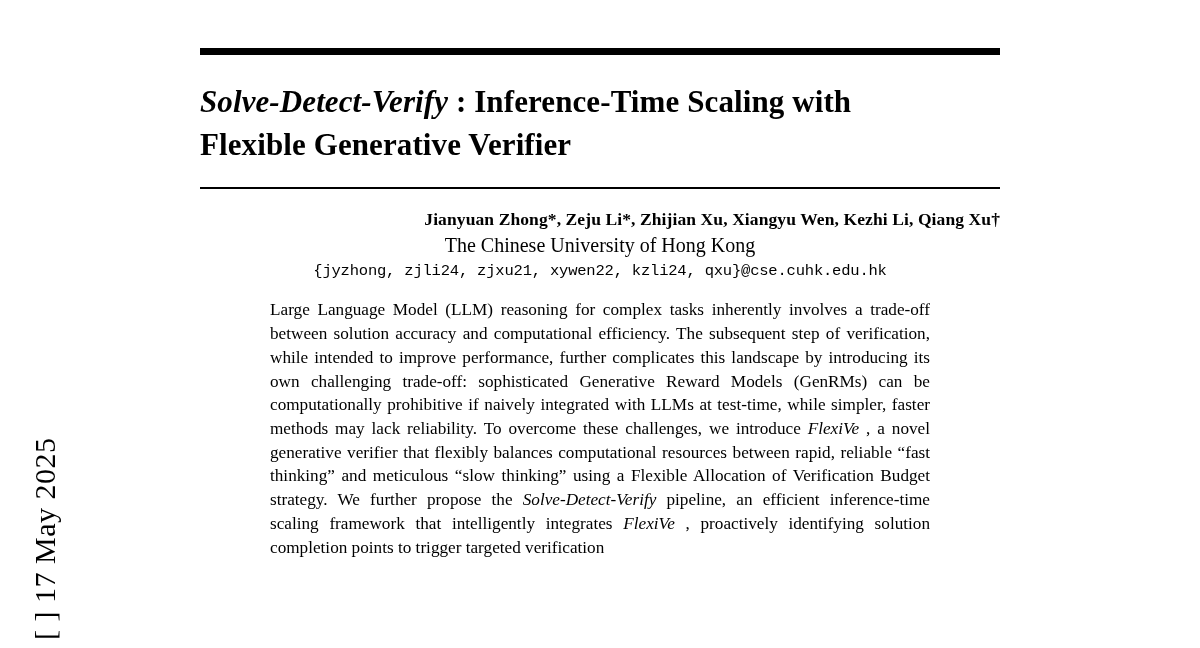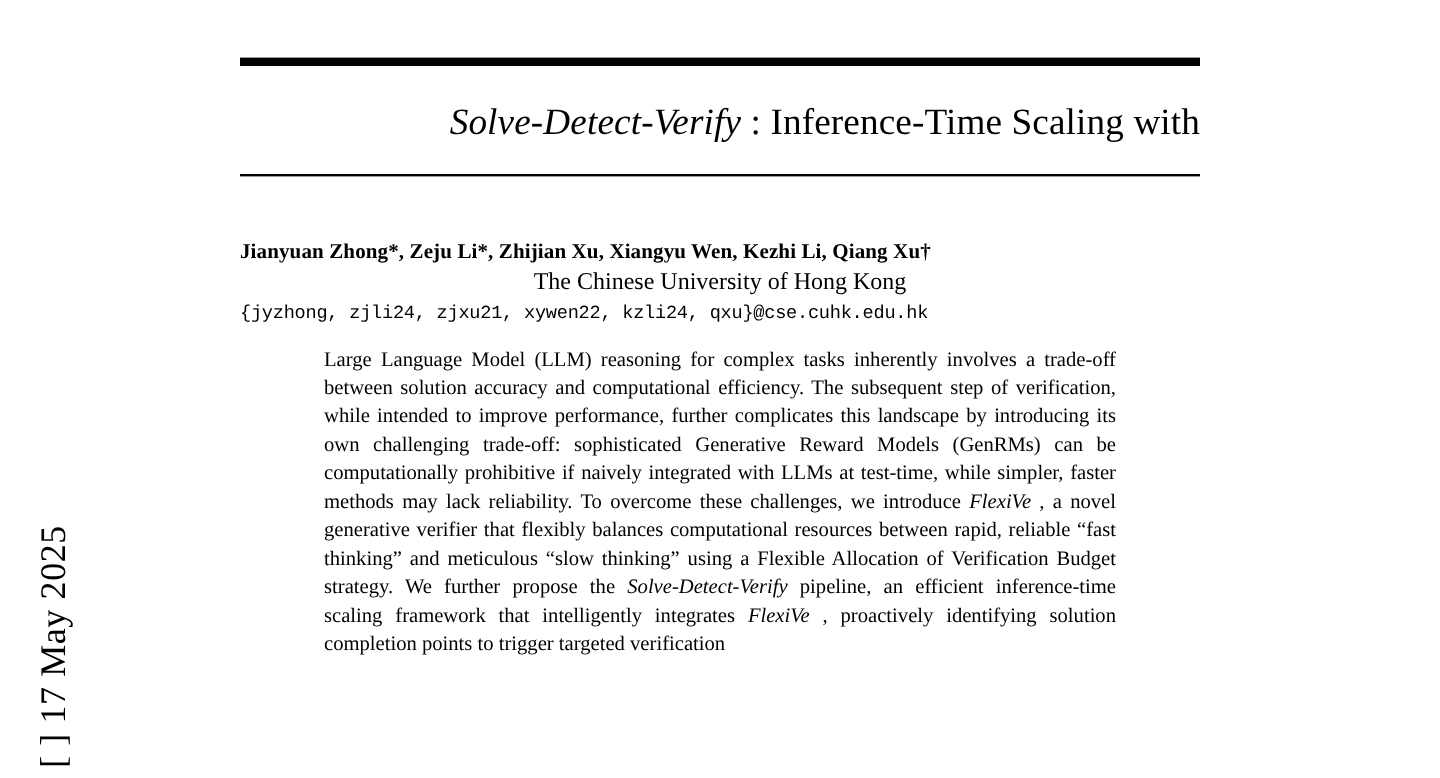--- a/index.html
+++ b/index.html
@@ -50,52 +50,52 @@
 
   .rule-top {
     margin-top: 48px;
     height: 7px;
     background: #000;
     width: 800px;
   }
 
   .title {
     margin-top: 26px;
-    text-align: right;
+    text-align: left;
     font-size: 31px;
-    font-weight: normal;
+    font-weight: bold;
     line-height: 1.38;
     letter-spacing: 0.1px;
   }
   .title .italic-name {
     font-style: italic;
   }
 
   .rule-under-title {
     margin-top: 20px;
     height: 2px;
     background: #000;
     width: 800px;
   }
 
   .authors {
-    margin-top: 52px;
-    text-align: left;
+    margin-top: 20px;
+    text-align: right;
     font-size: 17.5px;
     font-weight: bold;
     letter-spacing: 0.1px;
   }
   .affiliation {
     margin-top: 4px;
     text-align: center;
     font-size: 20px;
   }
   .emails {
     margin-top: 5px;
-    text-align: left;
+    text-align: center;
     font-family: "Liberation Mono", monospace;
     font-size: 15.5px;
     letter-spacing: -0.2px;
   }
 
   .abstract-heading {
     margin-top: 26px;
     text-align: center;
     font-size: 20px;
     font-weight: bold;
@@ -120,20 +120,21 @@
 <div class="arxiv-stamp">
   <span class="stamp-text">[  ]  17 May 2025</span>
 </div>
 
 <div class="page">
 
   <div class="rule-top"></div>
 
   <h1 class="title">
     <span class="italic-name">Solve-Detect-Verify</span><span> : Inference-Time Scaling with</span><br>
+    <span>Flexible Generative Verifier</span>
   </h1>
 
   <div class="rule-under-title"></div>
 
   <div class="authors">Jianyuan Zhong*, Zeju Li*, Zhijian Xu, Xiangyu Wen, Kezhi Li, Qiang Xu†</div>
   <div class="affiliation">The Chinese University of Hong Kong</div>
   <div class="emails">{jyzhong, zjli24, zjxu21, xywen22, kzli24, qxu}@cse.cuhk.edu.hk</div>
 
 
   <div class="abstract-body" id="abstract-body"><span>Large Language Model (LLM) reasoning for complex tasks inherently involves a trade-off between solution accuracy and computational efficiency. The subsequent step of verification, while intended to improve performance, further complicates this landscape by introducing its own challenging trade-off: sophisticated Generative Reward Models (GenRMs) can be computationally prohibitive if naively integrated with LLMs at test-time, while simpler, faster methods may lack reliability. To overcome these challenges, we introduce </span><i>FlexiVe</i><span> , a novel generative verifier that flexibly balances computational resources between rapid, reliable “fast thinking” and meticulous “slow thinking” using a Flexible Allocation of Verification Budget strategy. We further propose the </span><i>Solve-Detect-Verify</i><span> pipeline, an efficient inference-time scaling framework that intelligently integrates </span><i>FlexiVe</i><span> , proactively identifying solution completion points to trigger targeted verification</span></div>

